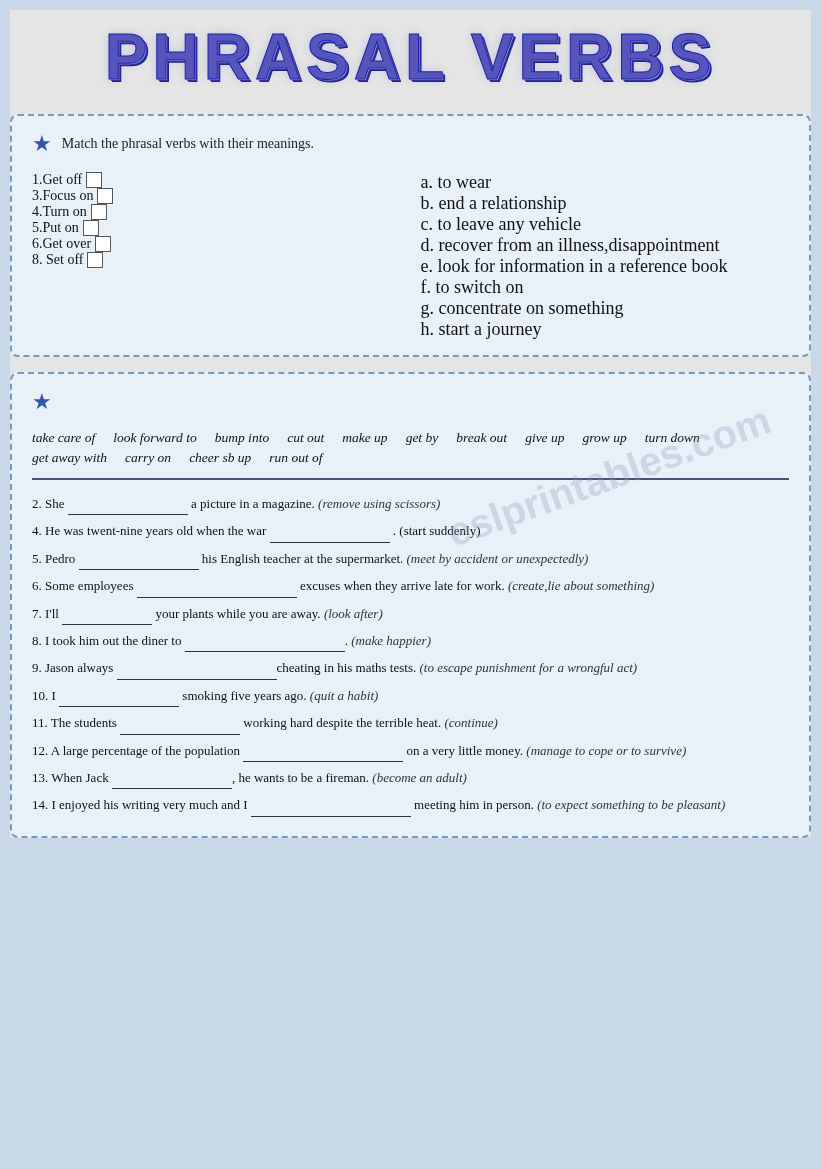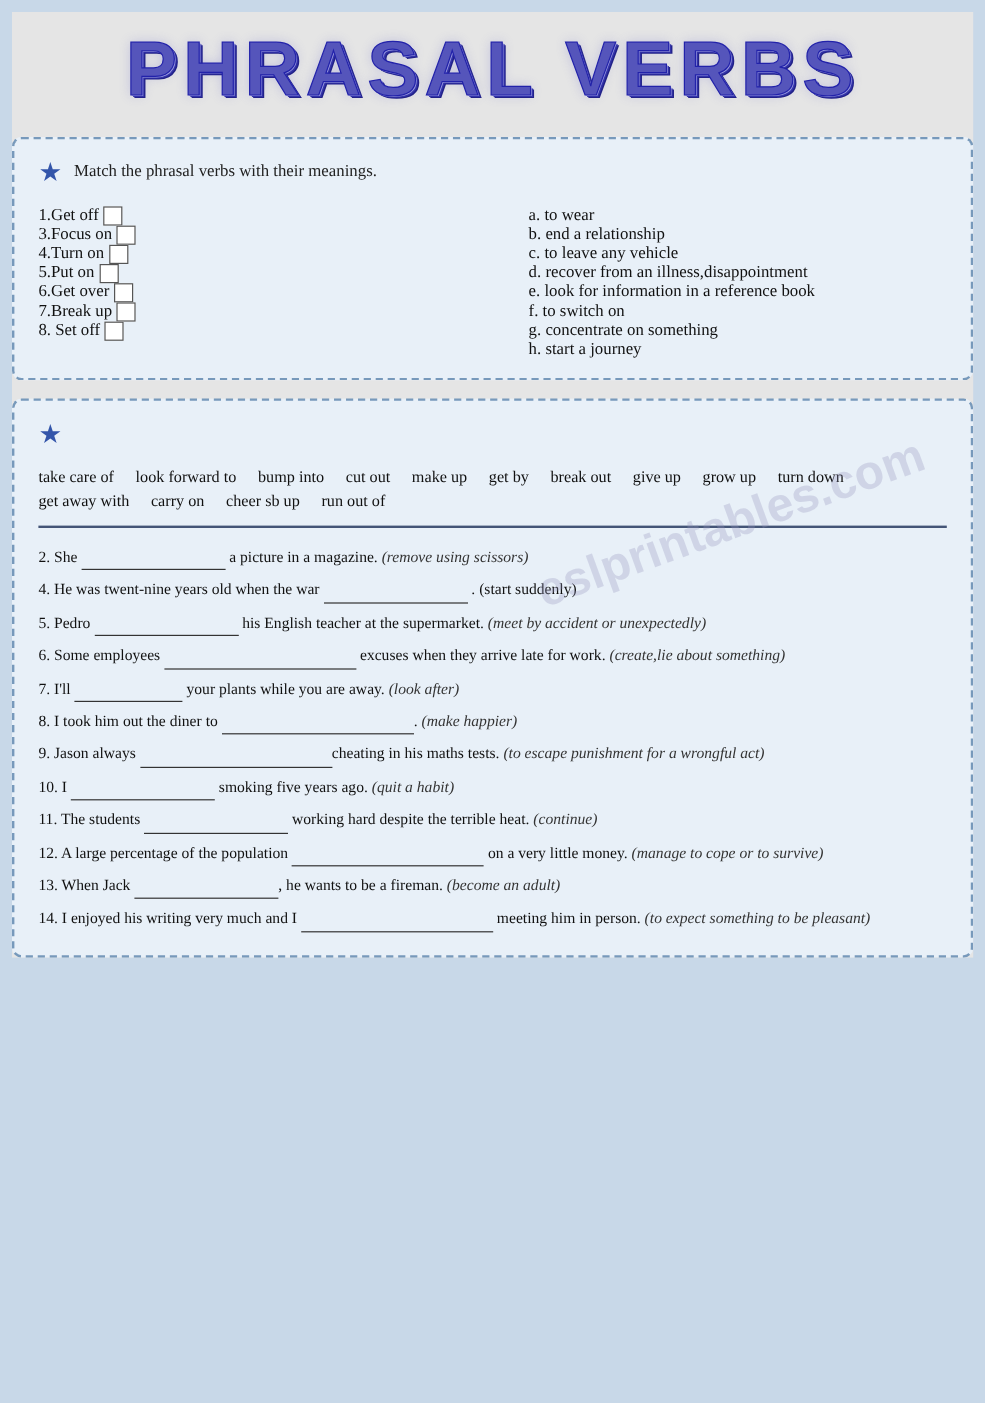--- a/index.html
+++ b/index.html
@@ -62,38 +62,38 @@
     .checkbox {
       width: 16px;
       height: 16px;
       border: 1.5px solid #555;
       display: inline-block;
       flex-shrink: 0;
       background: white;
     }
 
     .meaning-item {
-      font-size: 14px;
-      color: #111;
-      margin-left: 20px;
+      font-size: 18px;
+      color: #111;
     }
 
     .divider-line {
       border: none;
       border-top: 2px solid #445577;
       margin: 12px 0;
     }
 
     .word-bank {
       display: flex;
       flex-wrap: wrap;
       gap: 4px 18px;
       font-size: 13.5px;
       color: #111;
       margin-bottom: 12px;
+      font-style: italic;
     }
 
     .sentences-list {
       font-size: 13px;
       color: #111;
       line-height: 1.8;
     }
 
     .sentence-item {
       margin-bottom: 4px;
@@ -173,24 +173,20 @@
         </div>
         <div class="match-item">
           <span>5.Put on</span>
           <span class="checkbox"></span>
         </div>
         <div class="match-item">
           <span>6.Get over</span>
           <span class="checkbox"></span>
         </div>
         <div class="match-item">
-          <span>7.Break up</span>
-          <span class="checkbox"></span>
-        </div>
-        <div class="match-item">
           <span>8. Set off</span>
           <span class="checkbox"></span>
         </div>
       </div>
 
       <div>
         <div class="meaning-item">a. to wear</div>
         <div class="meaning-item">b. end a relationship</div>
         <div class="meaning-item">c. to leave any vehicle</div>
         <div class="meaning-item">d. recover from an illness,disappointment</div>

